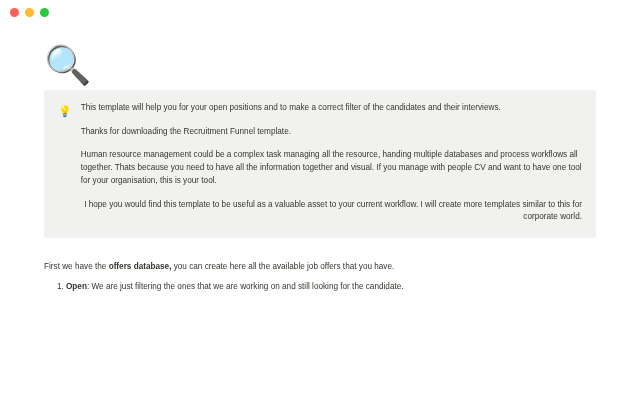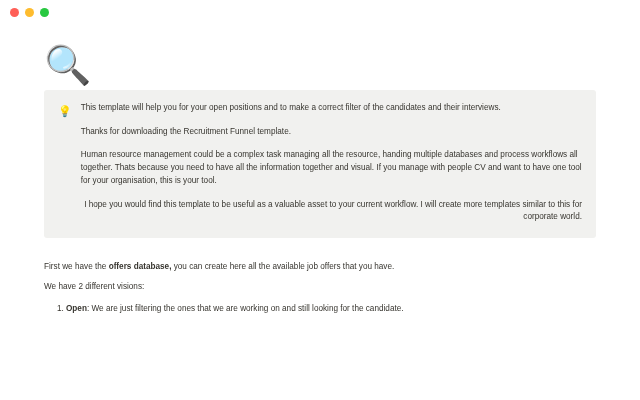--- a/index.html
+++ b/index.html
@@ -134,20 +134,19 @@
       <p>This template will help you for your open positions and to make a correct filter of the candidates and their interviews.</p>
       <p>Thanks for downloading the Recruitment Funnel template.</p>
       <p>Human resource management could be a complex task managing all the resource, handing multiple databases and process workflows all together.  Thats because you need to have all the information together and visual. If you manage with people CV and want to have one tool for your organisation, this is your tool.</p>
       <p>I hope you would find this template to be useful as a valuable asset to your current workflow. I will create more templates similar to this for corporate world.</p>
     </div>
   </div>
 
 
   <p class="body-text"><span>First we have the </span><strong>offers database,</strong><span> you can create here all the available job offers that you have.</span></p>
 
-  <p class="body-text spaced">We have 2 different visions:</p>
 
   <ol class="numbered">
     <li><strong>Open</strong><span>: We are just filtering the ones that we are working on and still looking for the candidate.</span></li>
 
   </ol>
 
 </div>
 
 </body></html>

